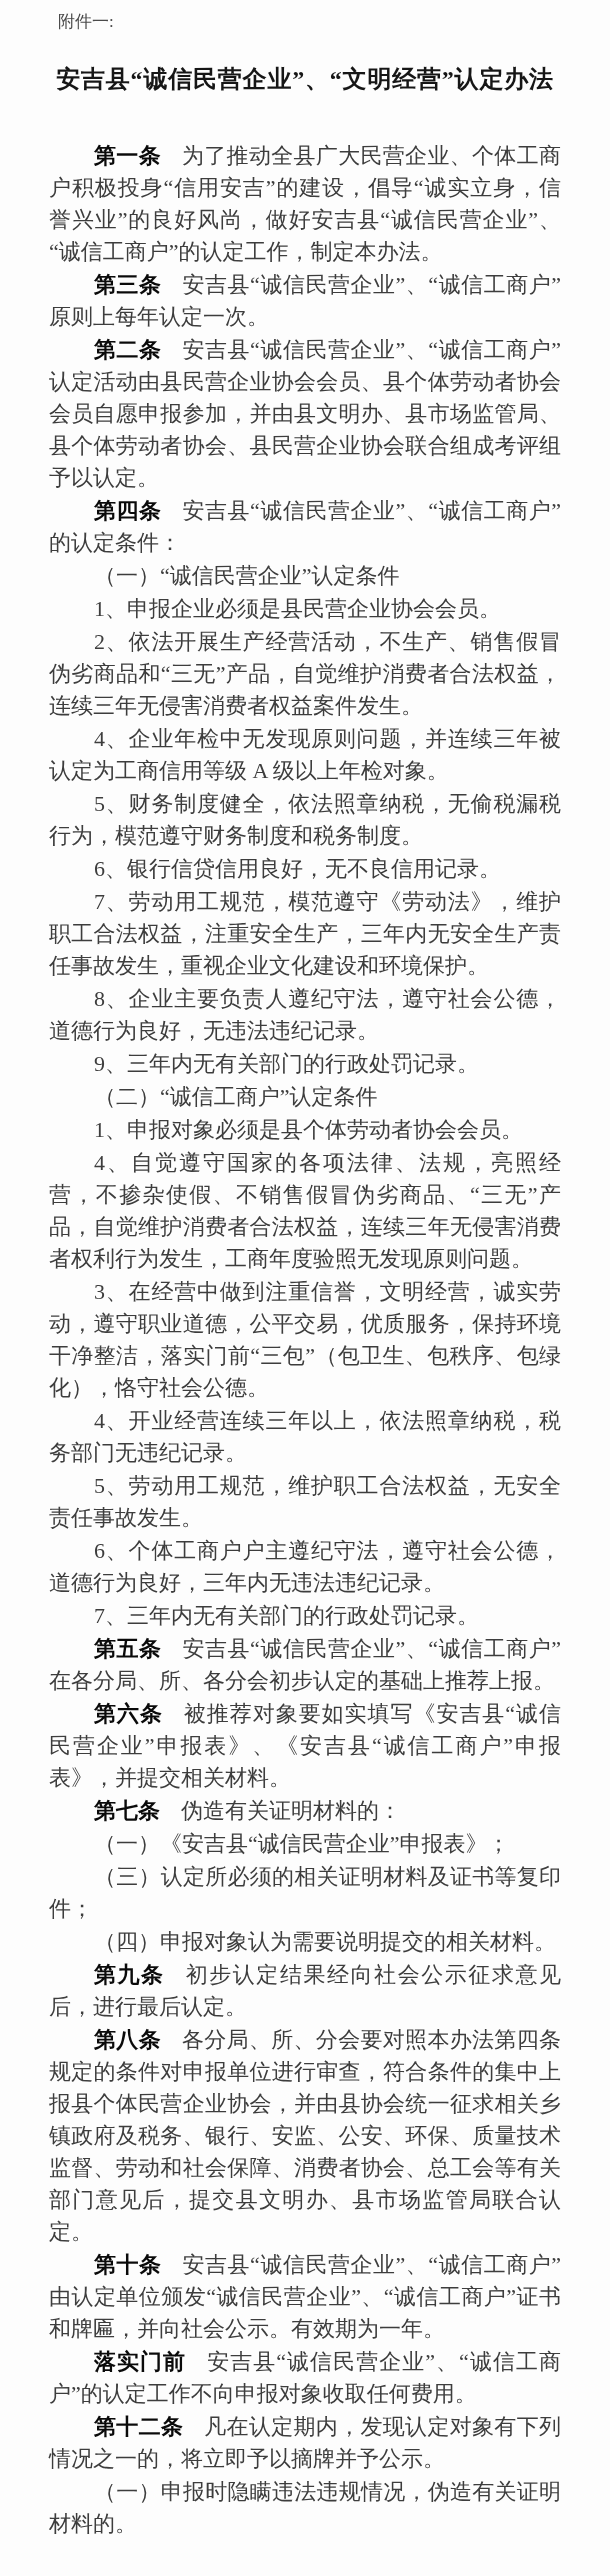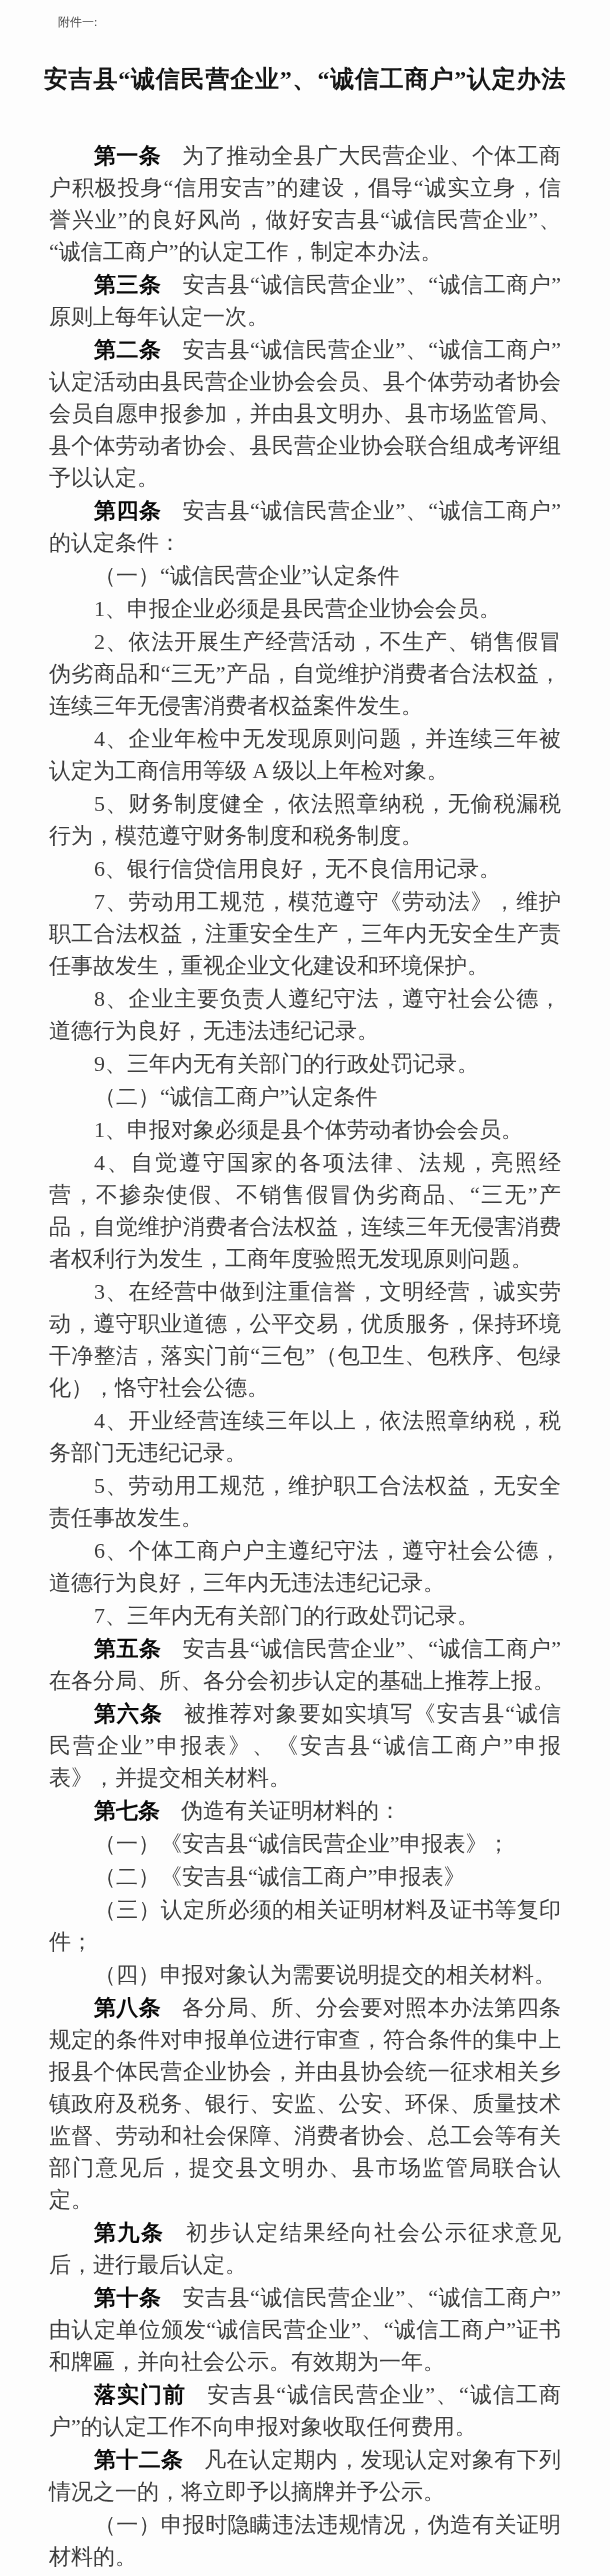--- a/index.html
+++ b/index.html
@@ -12,21 +12,21 @@
     width: 610px;
     height: 2576px;
     background: #fdfdfd;
     overflow: hidden;
     font-family: "Liberation Serif", "DejaVu Serif", serif;
     color: #3d3d3d;
   }
   .attachment {
     padding-top: 12.3px;
     margin-left: 58px;
-    font-size: 12px;
+    font-size: 17px;
     line-height: 20px;
     color: #4a4a4a;
   }
   .doc-title {
     margin-top: 32px;
     margin-bottom: 45px;
     padding: 0 31px;
     text-align: center;
     font-size: 24px;
     line-height: 31px;
@@ -52,21 +52,21 @@
     color: #0a0a0a;
     margin-right: 21px;
   }
 </style>
 </head>
 <body>
 
 <div class="page">
   <div class="attachment">附件一:</div>
 
-  <div class="doc-title">安吉县“诚信民营企业”、“诚信工商户”认定办法</div>
+  <div class="doc-title">安吉县“诚信民营企业”、“文明经营”认定办法</div>
 
   <div class="doc-body">
   <p>
     <span class="article-num">第一条</span><span>为了推动全县广大民营企业、个体工商户积极投身“信用安吉”的建设，倡导“诚实立身，信誉兴业”的良好风尚，做好安吉县“诚信民营企业”、“诚信工商户”的认定工作，制定本办法。</span>
   </p>
 
   <p>
     <span class="article-num">第三条</span><span>安吉县“诚信民营企业”、“诚信工商户”原则上每年认定一次。</span>
   </p>
 
@@ -156,38 +156,35 @@
   </p>
 
   <p>
     <span class="article-num">第七条</span><span>伪造有关证明材料的：</span>
   </p>
 
   <p>
     <span>（一）《安吉县“诚信民营企业”申报表》；</span>
   </p>
 
-  <p>
-    <span>（二）《安吉县“诚信工商户”申报表》</span>
-  </p>
 
   <p>
     <span>（三）认定所必须的相关证明材料及证书等复印件；</span>
   </p>
 
   <p>
     <span>（四）申报对象认为需要说明提交的相关材料。</span>
   </p>
 
   <p>
+    <span class="article-num">第九条</span><span>初步认定结果经向社会公示征求意见后，进行最后认定。</span>
+  </p>
+
+  <p>
     <span class="article-num">第八条</span><span>各分局、所、分会要对照本办法第四条规定的条件对申报单位进行审查，符合条件的集中上报县个体民营企业协会，并由县协会统一征求相关乡镇政府及税务、银行、安监、公安、环保、质量技术监督、劳动和社会保障、消费者协会、总工会等有关部门意见后，提交县文明办、县市场监管局联合认定。</span>
-  </p>
-
-  <p>
-    <span class="article-num">第九条</span><span>初步认定结果经向社会公示征求意见后，进行最后认定。</span>
   </p>
 
   <p>
     <span class="article-num">第十条</span><span>安吉县“诚信民营企业”、“诚信工商户”由认定单位颁发“诚信民营企业”、“诚信工商户”证书和牌匾，并向社会公示。有效期为一年。</span>
   </p>
 
   <p>
     <span class="article-num">落实门前</span><span>安吉县“诚信民营企业”、“诚信工商户”的认定工作不向申报对象收取任何费用。</span>
   </p>
 

